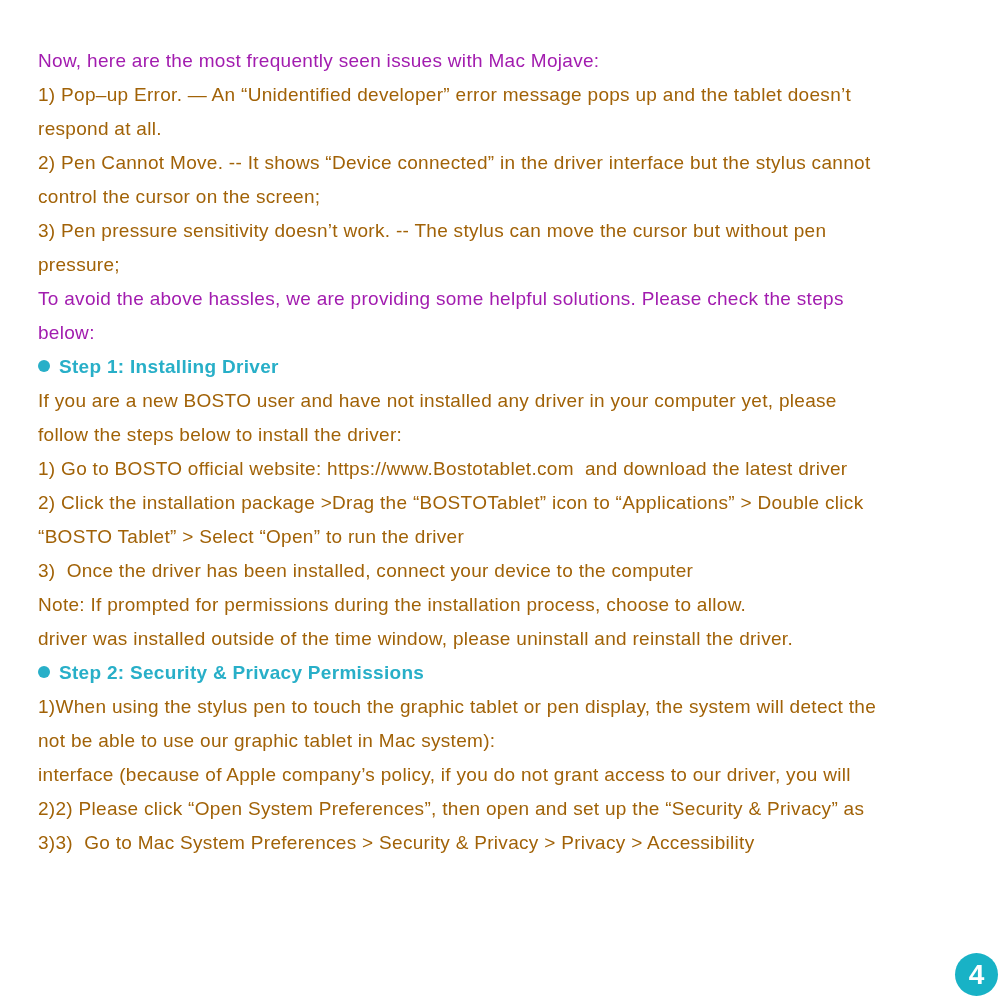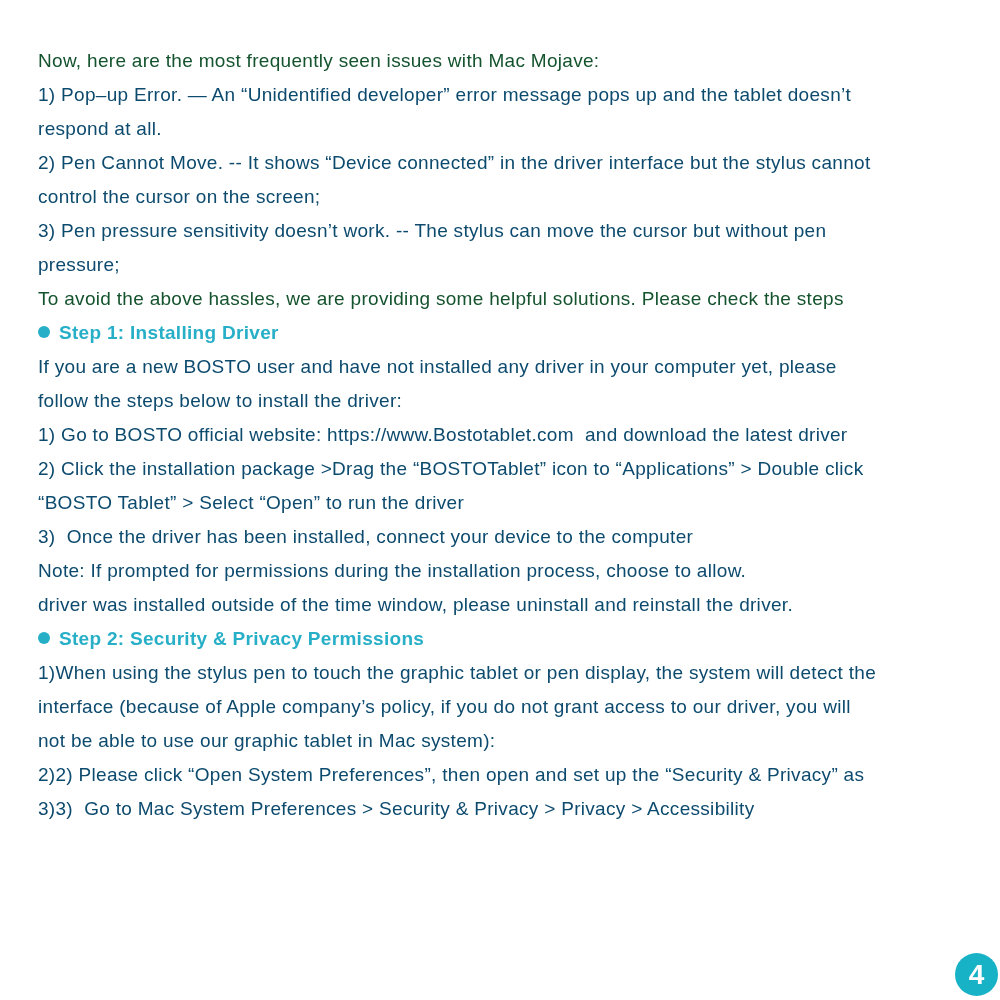--- a/index.html
+++ b/index.html
@@ -19,25 +19,25 @@
     position: absolute;
     left: 38px;
     top: 44px;
   }
   .line {
     height: 34px;
     line-height: 34px;
     font-size: 19px;
     letter-spacing: 0.3px;
     white-space: pre;
-    color: #0c4a6e;
+    color: #a16207;
     font-weight: 300;
   }
   .line.heading {
-    color: #14532d;
+    color: #a21caf;
   }
   .line.step {
     color: #28afc8;
     font-weight: bold;
   }
   .bullet {
     display: inline-block;
     width: 12px;
     height: 12px;
     border-radius: 50%;
@@ -69,32 +69,33 @@
 <div class="page">
   <div class="content">
     <div class="line heading">Now, here are the most frequently seen issues with Mac Mojave:</div>
     <div class="line body">1) Pop–up Error. — An “Unidentified developer” error message pops up and the tablet doesn’t</div>
     <div class="line body">respond at all.</div>
     <div class="line body">2) Pen Cannot Move. -- It shows “Device connected” in the driver interface but the stylus cannot</div>
     <div class="line body">control the cursor on the screen;</div>
     <div class="line body">3) Pen pressure sensitivity doesn’t work. -- The stylus can move the cursor but without pen</div>
     <div class="line body">pressure;</div>
     <div class="line heading">To avoid the above hassles, we are providing some helpful solutions. Please check the steps</div>
+    <div class="line heading">below:</div>
     <div class="line step"><span class="bullet"></span><span>Step 1: Installing Driver</span></div>
     <div class="line body">If you are a new BOSTO user and have not installed any driver in your computer yet, please</div>
     <div class="line body">follow the steps below to install the driver:</div>
     <div class="line body">1) Go to BOSTO official website: https://www.Bostotablet.com  and download the latest driver</div>
     <div class="line body">2) Click the installation package &gt;Drag the “BOSTOTablet” icon to “Applications” &gt; Double click</div>
     <div class="line body">“BOSTO Tablet” &gt; Select “Open” to run the driver</div>
     <div class="line body">3)  Once the driver has been installed, connect your device to the computer</div>
     <div class="line body">Note: If prompted for permissions during the installation process, choose to allow.</div>
     <div class="line body">driver was installed outside of the time window, please uninstall and reinstall the driver.</div>
     <div class="line step"><span class="bullet"></span><span>Step 2: Security &amp; Privacy Permissions</span></div>
     <div class="line body">1)When using the stylus pen to touch the graphic tablet or pen display, the system will detect the</div>
+    <div class="line body">not be able to use our graphic tablet in Mac system):</div>
     <div class="line body">interface (because of Apple company’s policy, if you do not grant access to our driver, you will</div>
-    <div class="line body">not be able to use our graphic tablet in Mac system):</div>
     <div class="line body">2)2) Please click “Open System Preferences”, then open and set up the “Security &amp; Privacy” as</div>
     <div class="line body">3)3)  Go to Mac System Preferences &gt; Security &amp; Privacy &gt; Privacy &gt; Accessibility</div>
   </div>
   <div class="badge">
     <span>4</span>
   </div>
 </div>
 
 </body></html>

